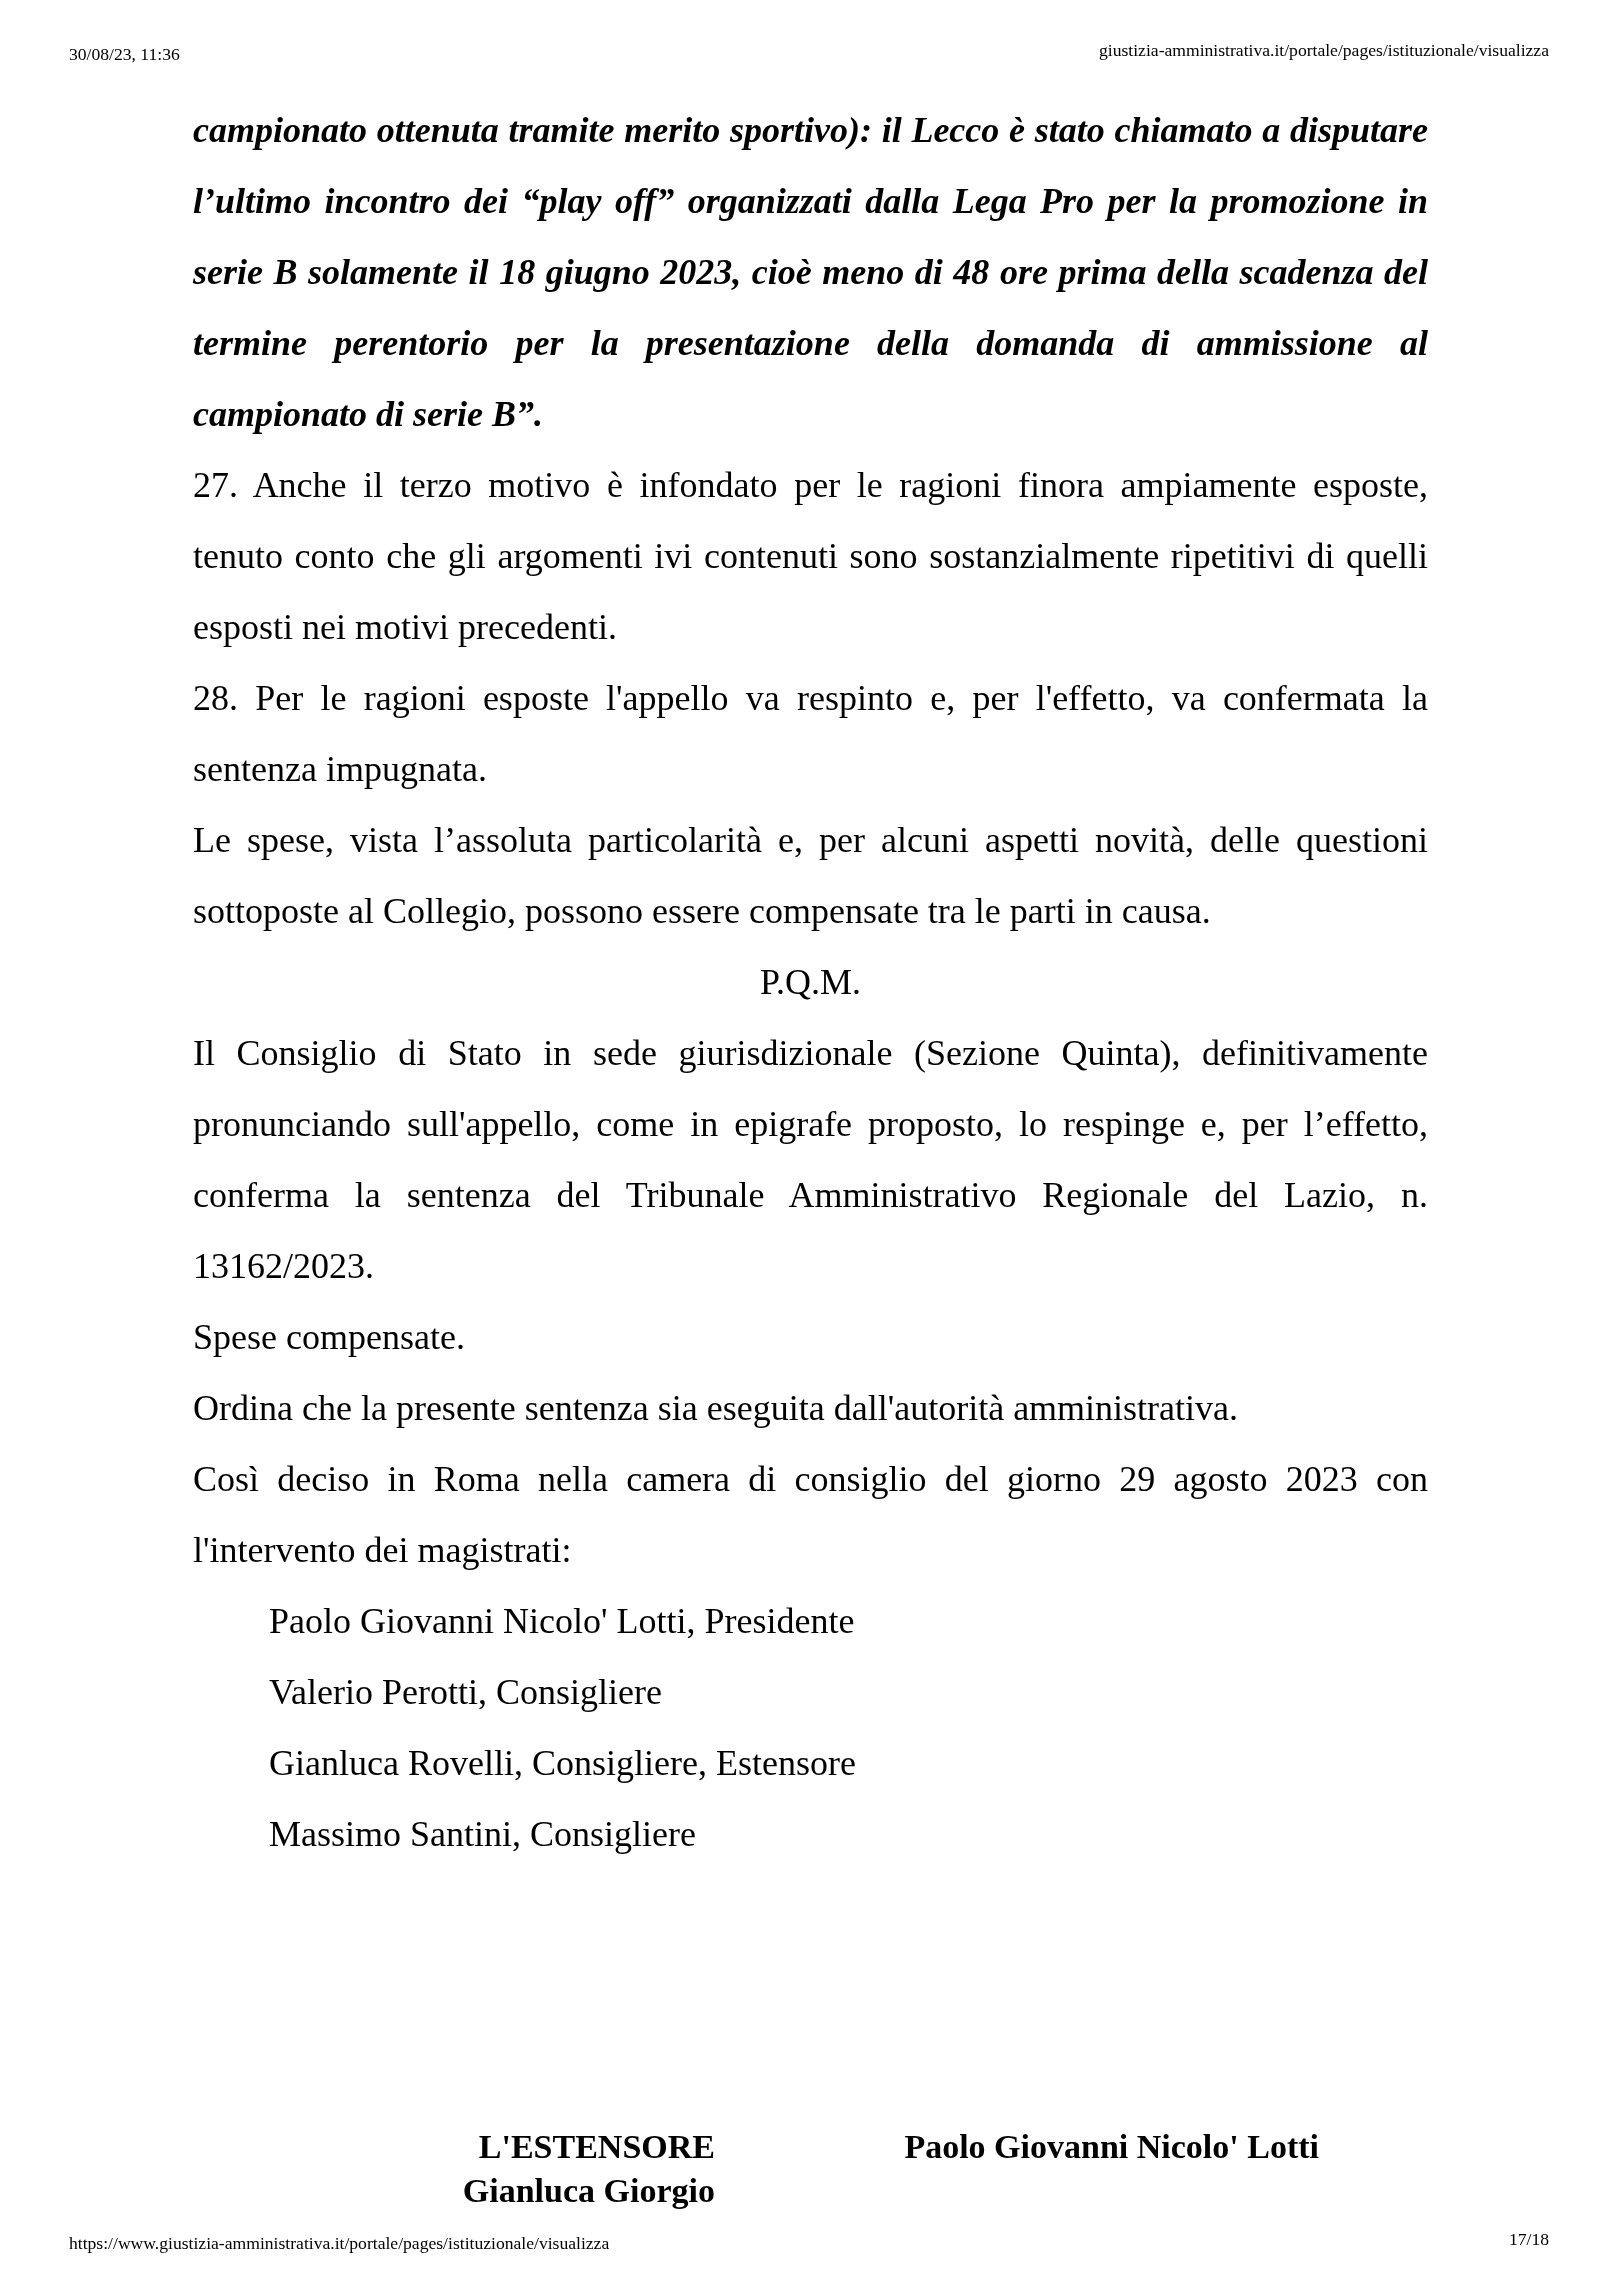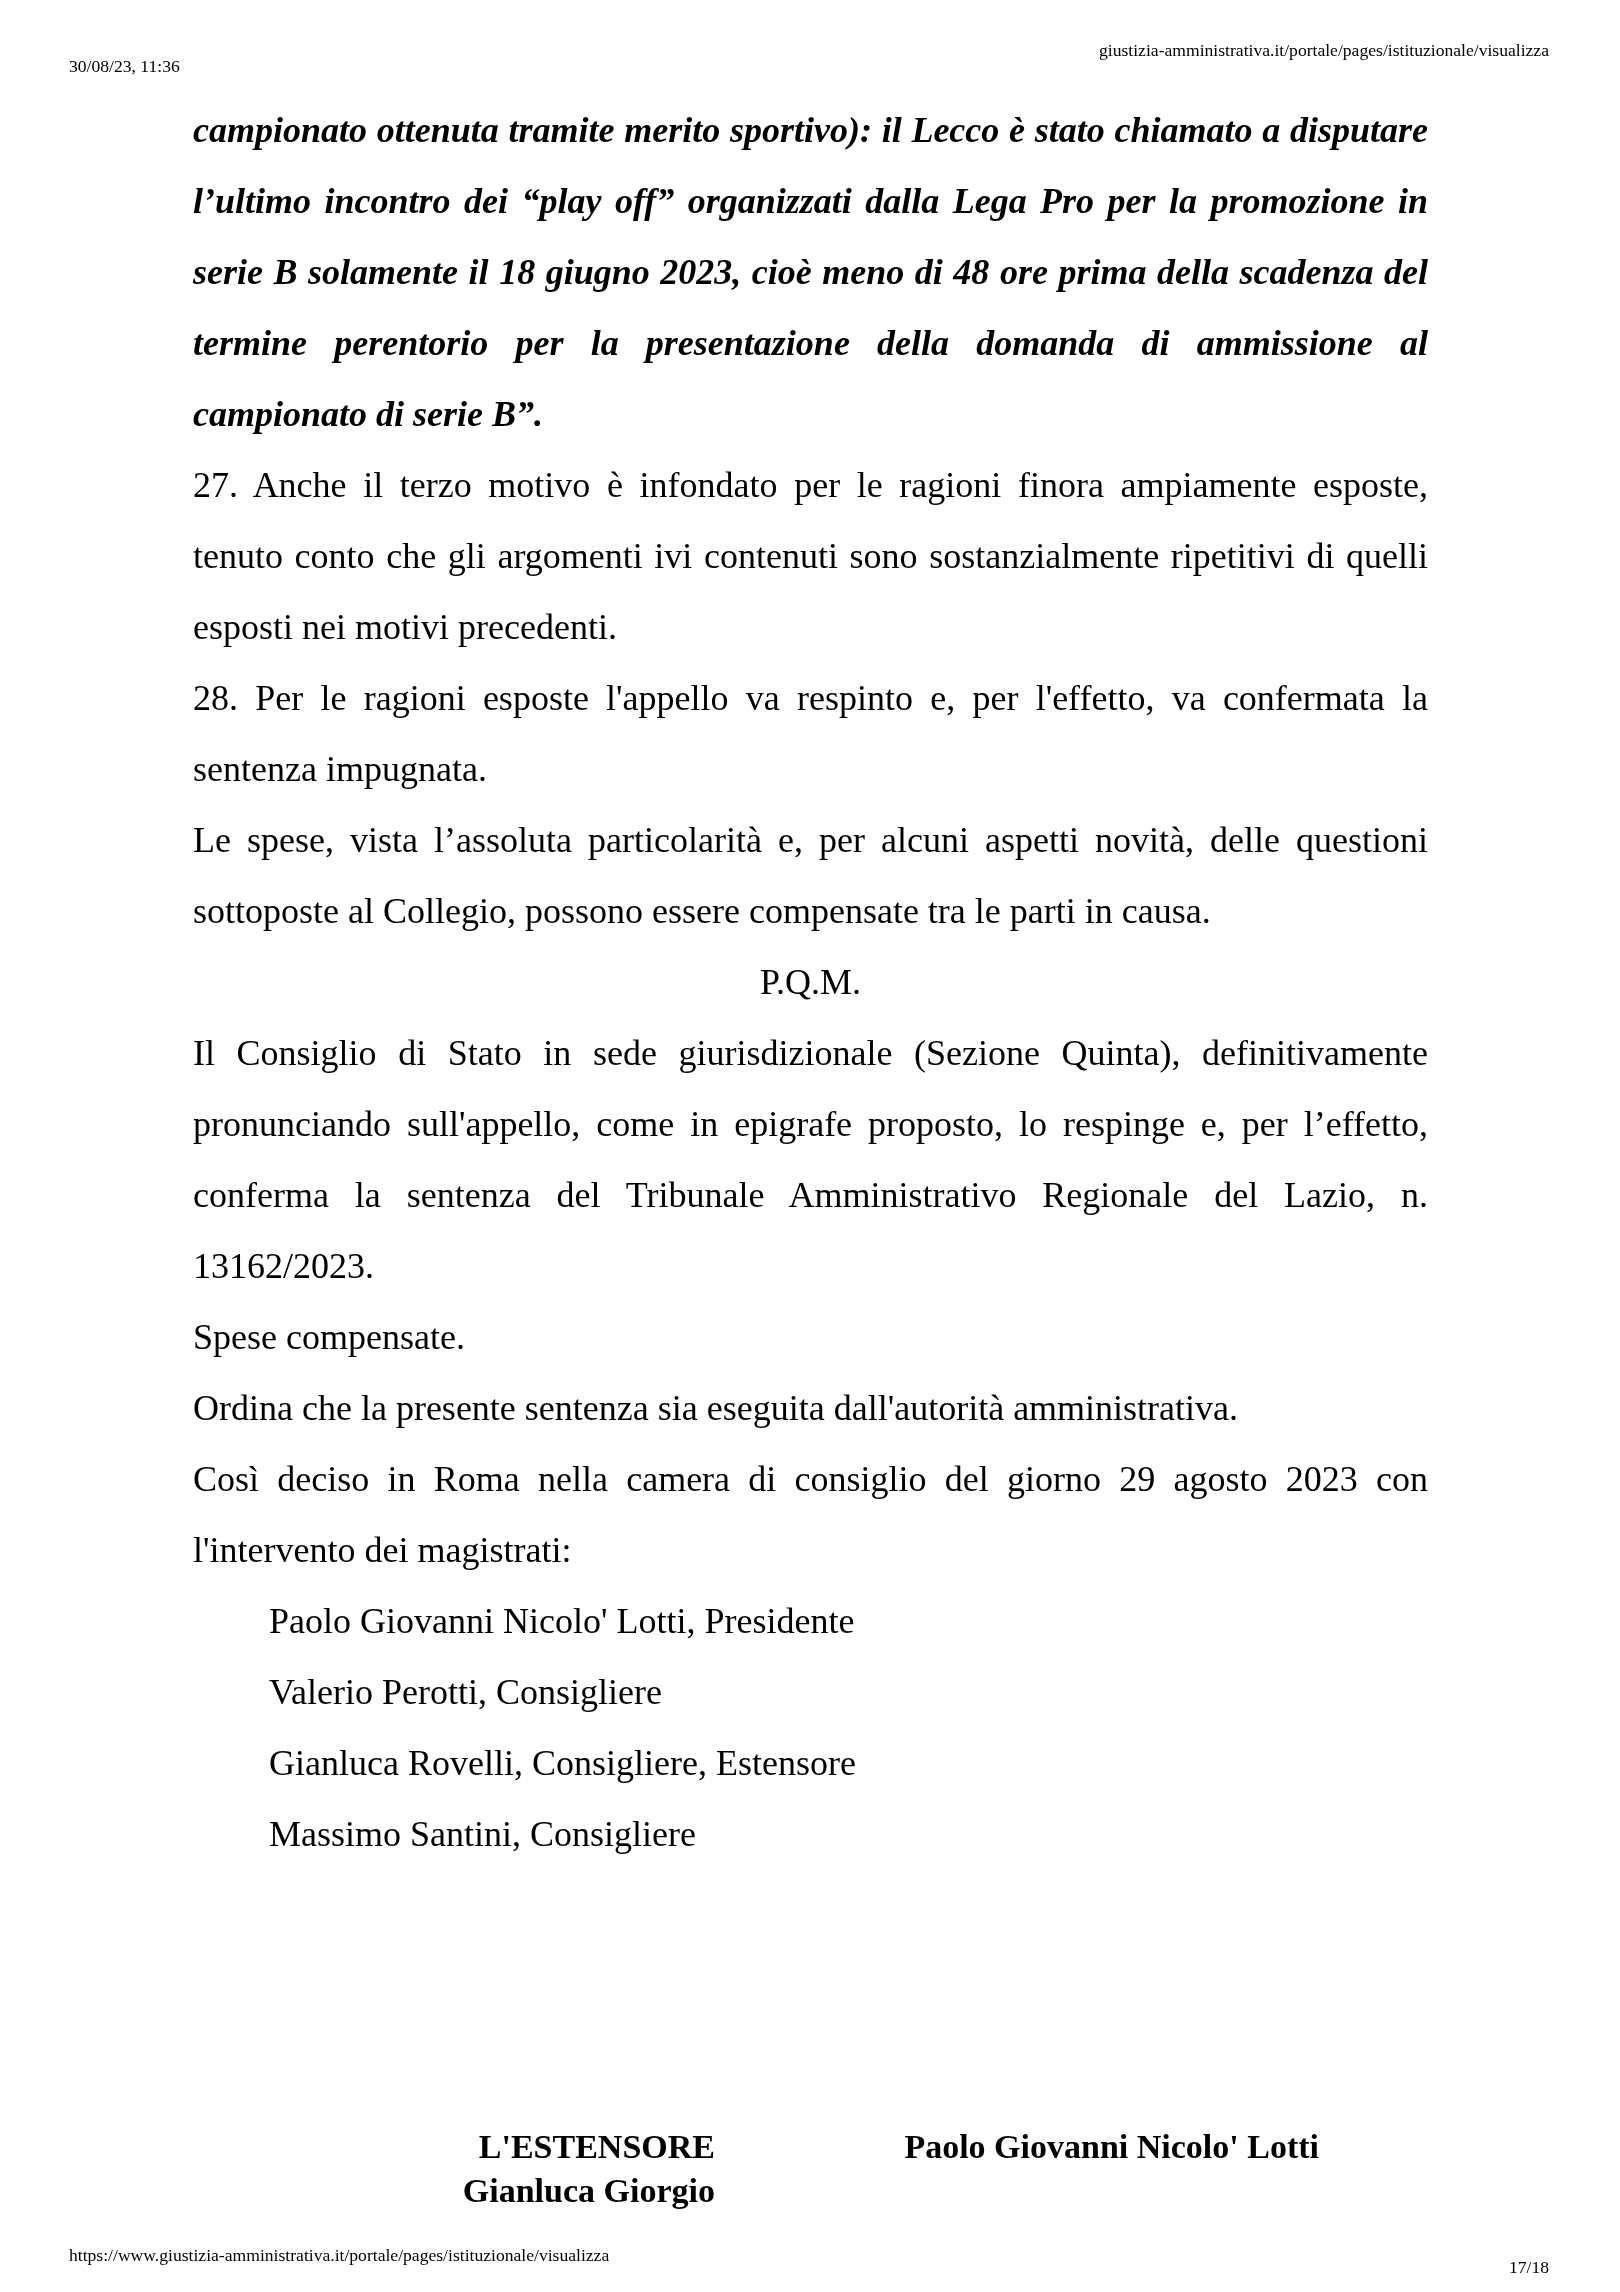--- a/index.html
+++ b/index.html
@@ -18,26 +18,26 @@
   .print-header, .print-footer {
     position: absolute;
     left: 69px;
     right: 71px;
     height: 23.5px;
     font-size: 17.6px;
     line-height: 23.5px;
   }
   .print-header { top: 39px; }
   .print-footer { top: 2228px; }
-  .print-header .left, .print-footer .left { position: absolute; left: 0; top: 16px; }
+  .print-header .left, .print-footer .left { position: absolute; left: 0; top: 4px; }
   .print-header .center {
     position: absolute; left: 0; right: 0; top: 0; text-align: right;
     padding-left: 59px;
   }
-  .print-footer .right { position: absolute; right: 0; top: 0; margin-top: 28px; }
+  .print-footer .right { position: absolute; right: 0; top: 0; }
 
   .content {
     position: absolute;
     left: 193px;
     width: 1235px;
     top: 95px;
     font-size: 36px;
     line-height: 71px;
   }
   .para {

